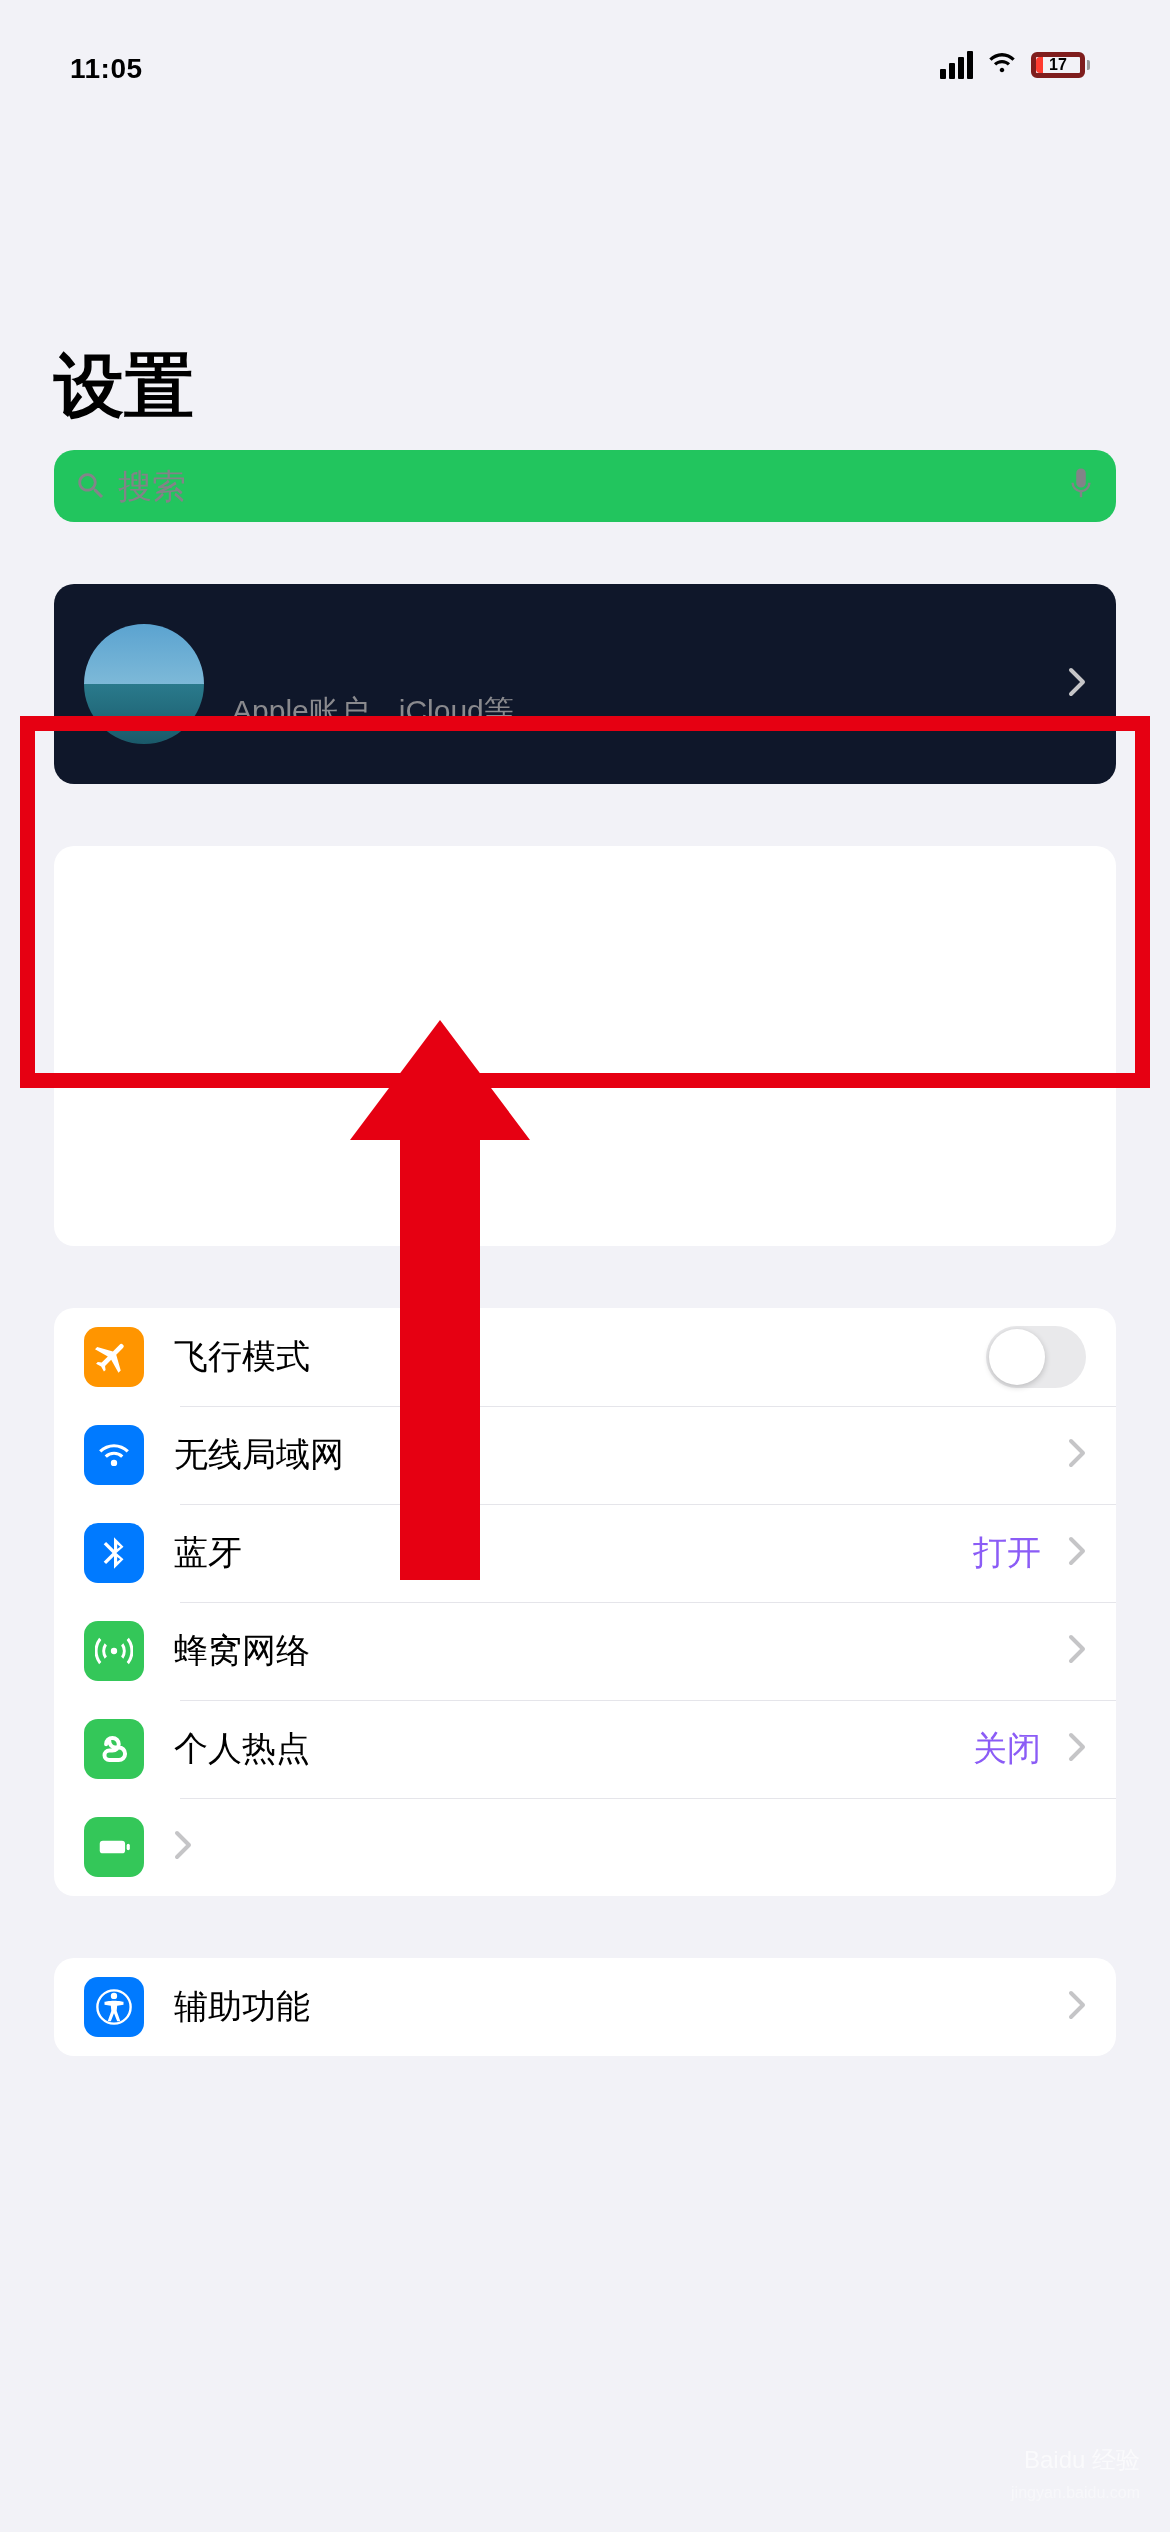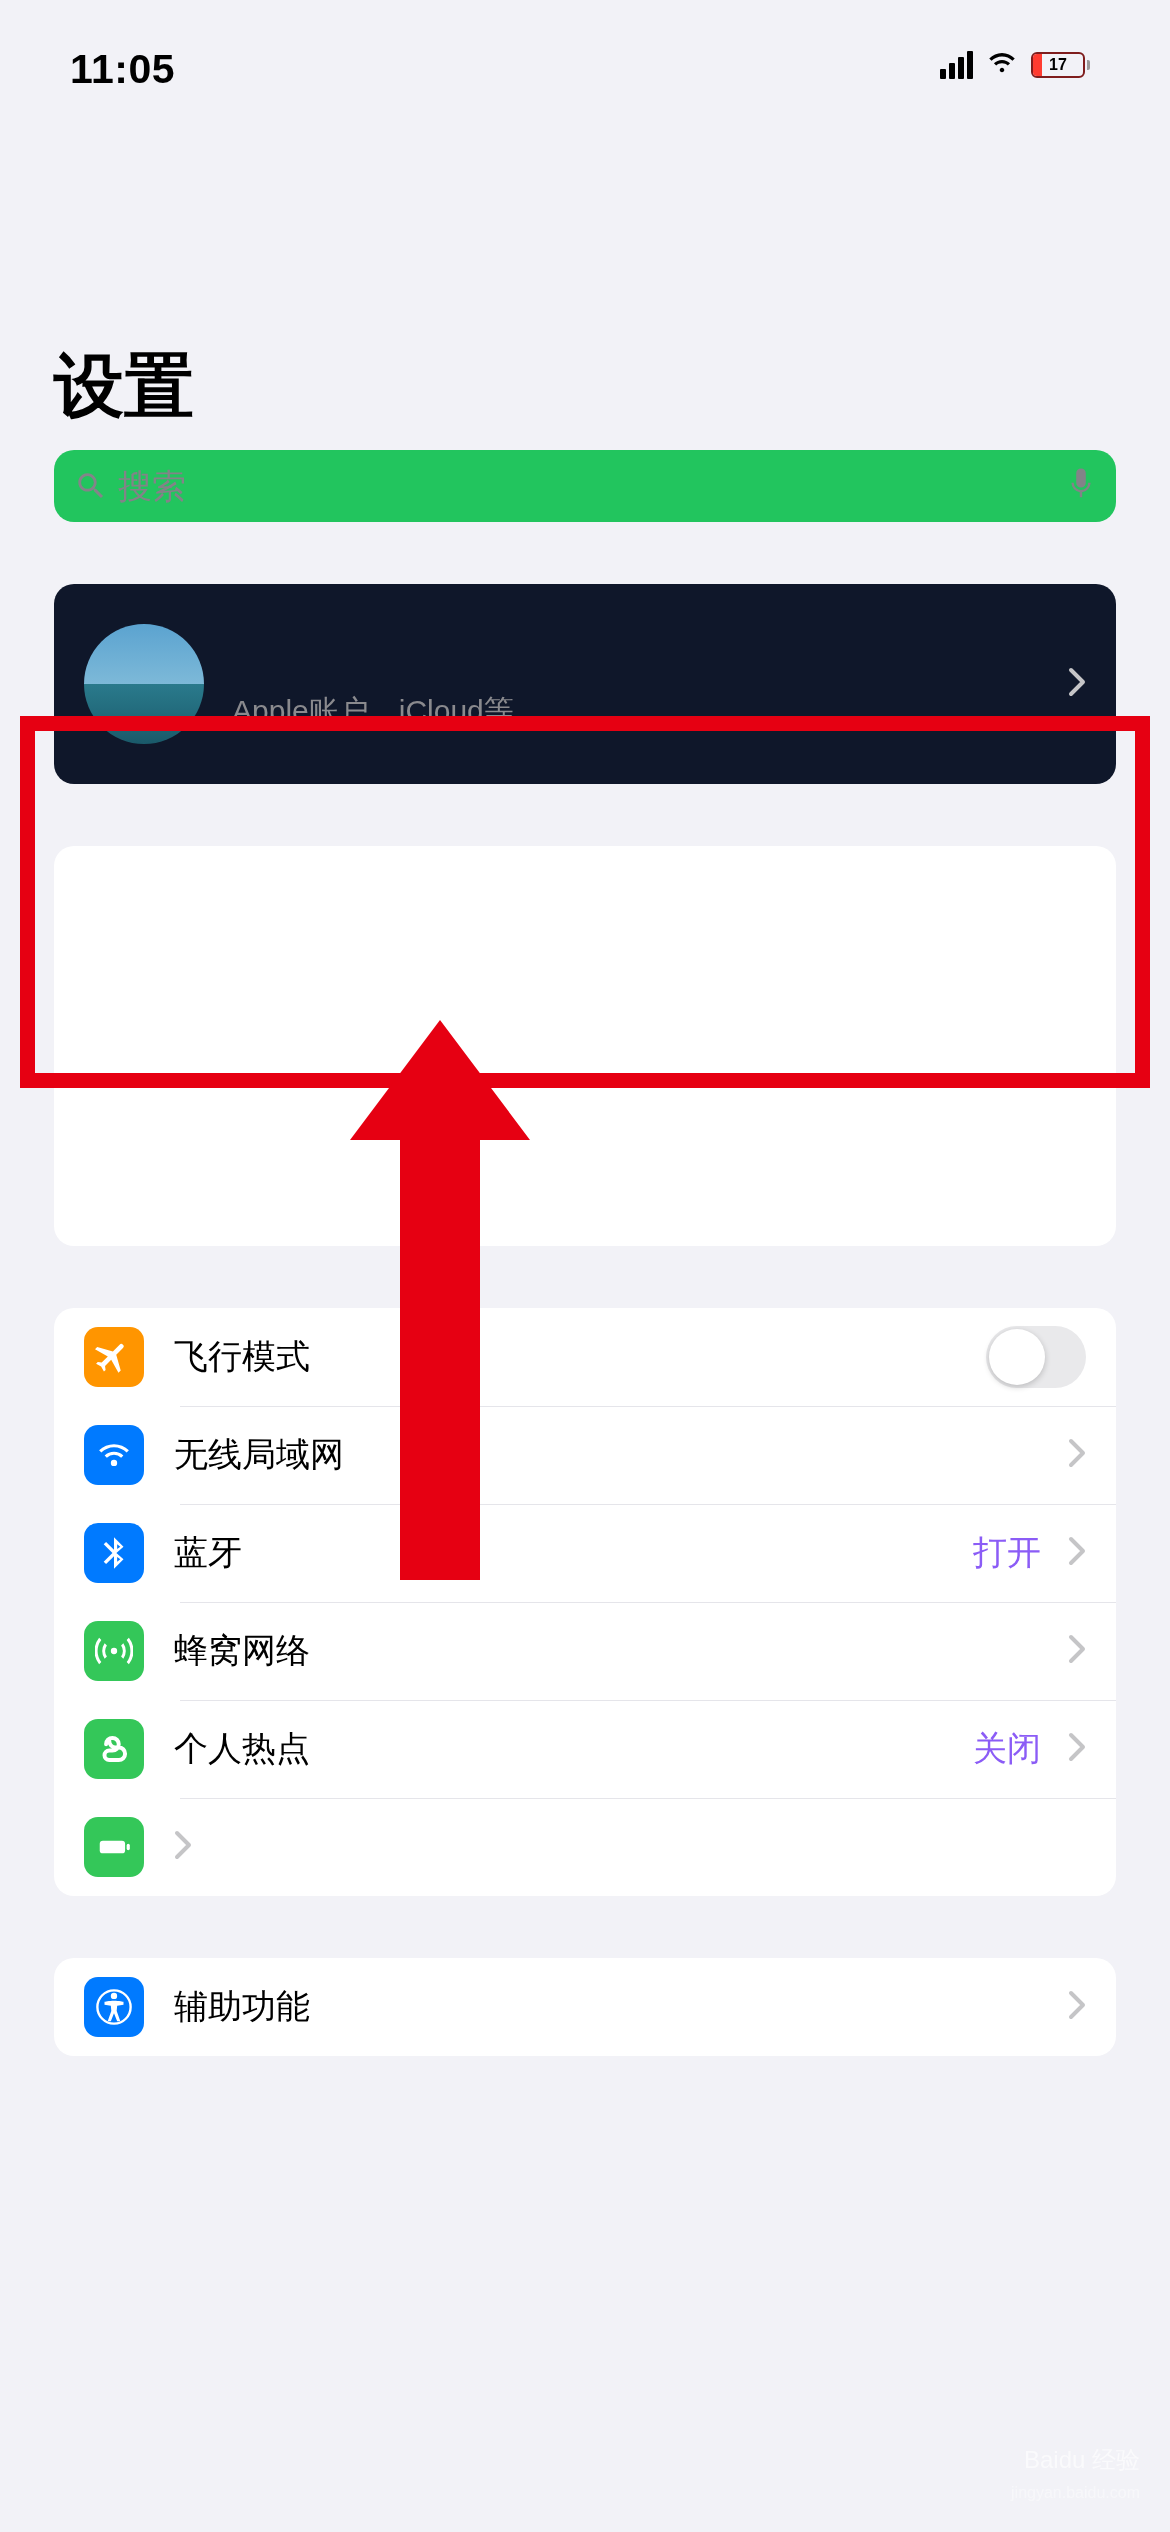--- a/index.html
+++ b/index.html
@@ -1,26 +1,26 @@
 <!DOCTYPE html>
 <html><head>
   <meta charset="utf-8">
   <style>
     * { margin: 0; padding: 0; box-sizing: border-box; font-family: -apple-system, "PingFang SC", sans-serif; }
     body { width: 1170px; height: 2532px; background: #f2f2f7; overflow: hidden; position: relative; }
     .status-bar { height: 130px; display: flex; align-items: center; justify-content: space-between; padding: 0 80px 0 70px; }
-    .status-time { font-size: 41px; font-weight: 600; letter-spacing: 0.5px; margin-top: 8px; }
+    .status-time { font-size: 28px; font-weight: 600; letter-spacing: 0.5px; margin-top: 8px; }
     .status-right { display: flex; align-items: center; gap: 12px; }
     .signal-bars { display: flex; align-items: flex-end; gap: 3px; }
     .signal-bars span { width: 6px; background: #000; border-radius: 1px; }
     .signal-bars span:nth-child(1){height:10px} .signal-bars span:nth-child(2){height:16px}
     .signal-bars span:nth-child(3){height:22px} .signal-bars span:nth-child(4){height:28px}
     .wifi-icon svg { width: 34px; height: 34px; }
     .battery { display: flex; align-items: center; }
-    .battery-body { width: 54px; height: 26px; border: 2px solid #7f1d1d; border-radius: 6px; position: relative; display: flex; align-items: center; }
+    .battery-body { width: 54px; height: 26px; border: 5px solid #7f1d1d; border-radius: 6px; position: relative; display: flex; align-items: center; }
     .battery-fill { height: 100%; width: 17%; background: #ff3b30; border-radius: 4px 0 0 4px; }
     .battery-pct { position: absolute; left: 50%; top: 50%; transform: translate(-50%,-50%); font-size: 16px; font-weight: 600; color: #000; }
     .battery-tip { width: 3px; height: 10px; background: #999; border-radius: 0 2px 2px 0; margin-left: 2px; }
     .page-title { font-size: 70px; font-weight: 700; padding: 210px 54px 16px; }
     .search-wrap { margin: 0 54px; background: #22c55e; border-radius: 20px; height: 72px; display: flex; align-items: center; padding: 0 20px; }
     .search-wrap svg.mag { width: 34px; height: 34px; fill: #848489; }
     .search-input { flex: 1; border: 0; background: transparent; font-size: 34px; color: #000; padding-left: 10px; outline: none; }
     .search-input::placeholder { color: #838388; }
     .mic-icon svg { width: 30px; height: 36px; fill: #838388; }
     .account-row { margin: 62px 54px 0; background: #0f172a; border-radius: 20px; height: 200px; display: flex; align-items: center; padding: 0 30px; position: relative; }

